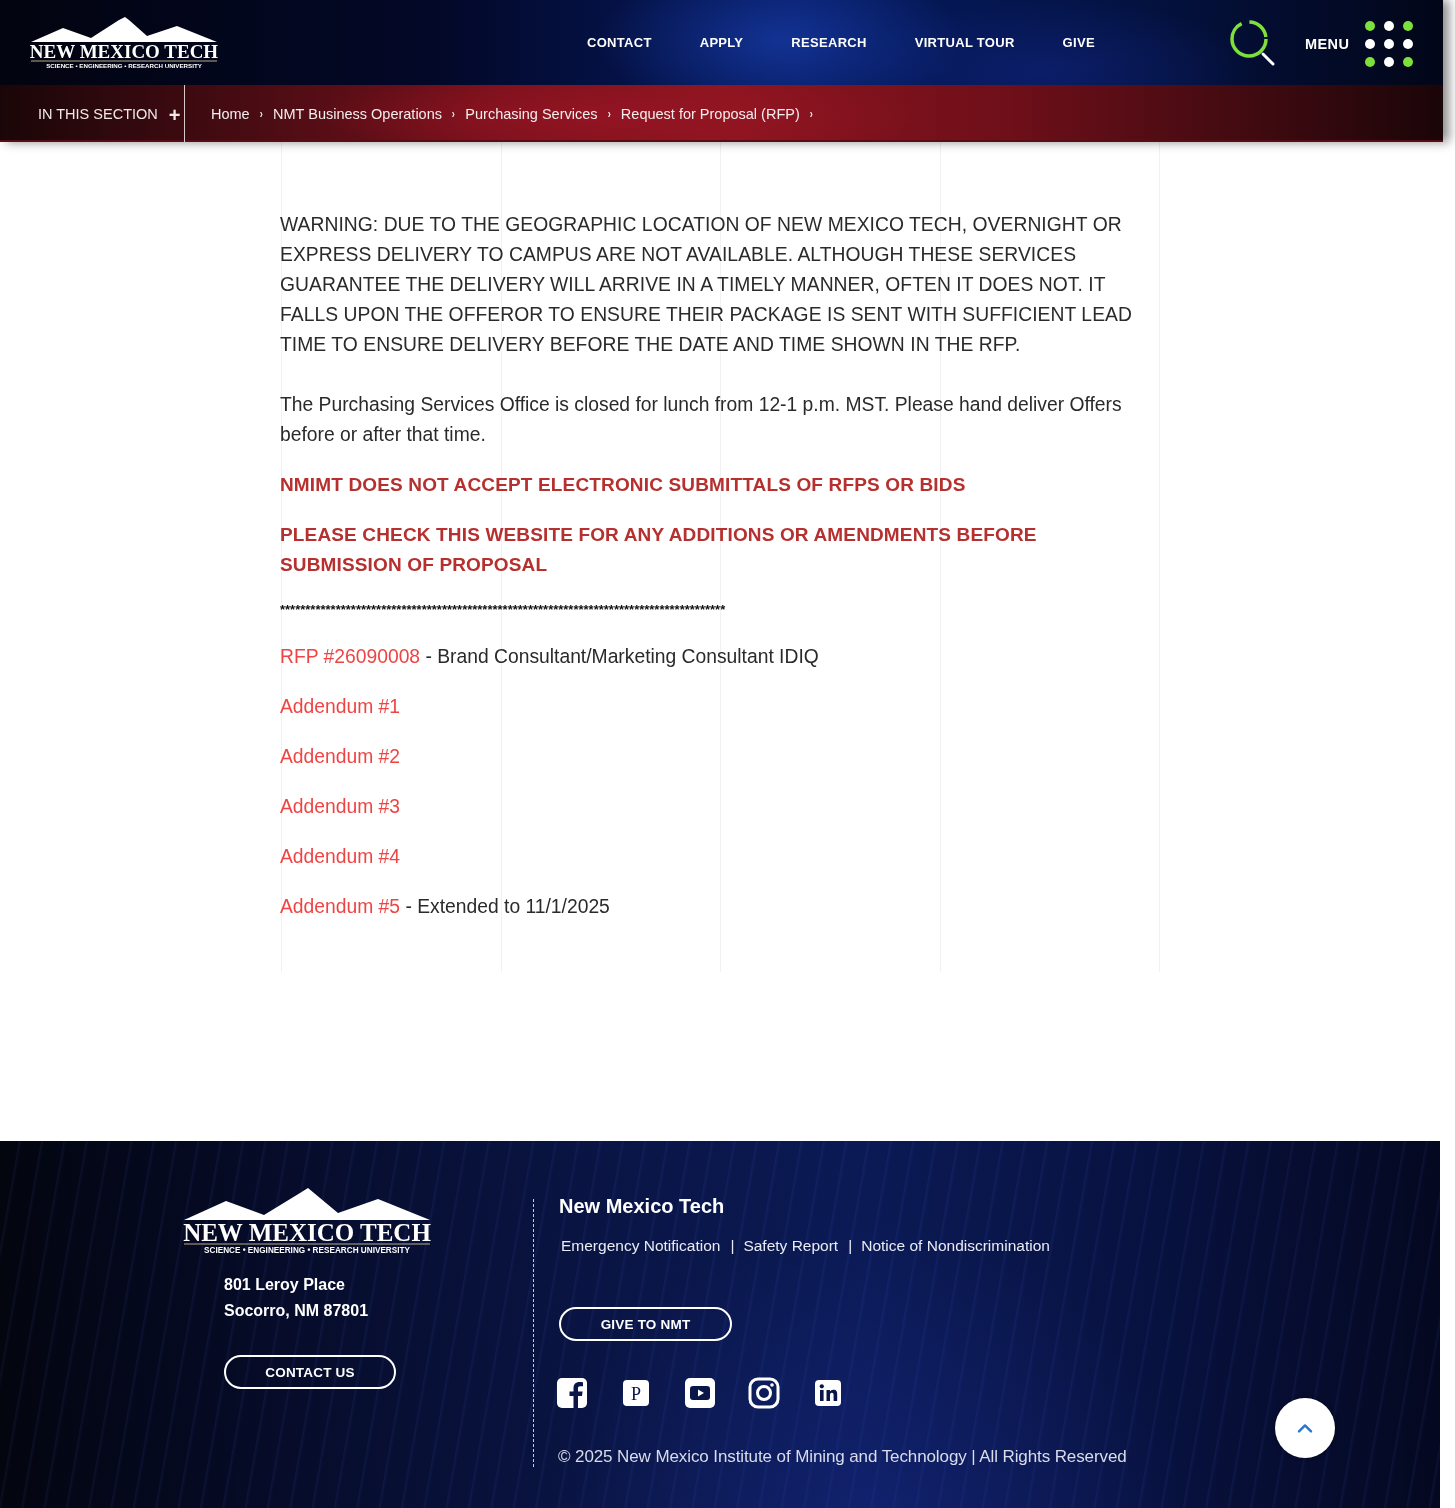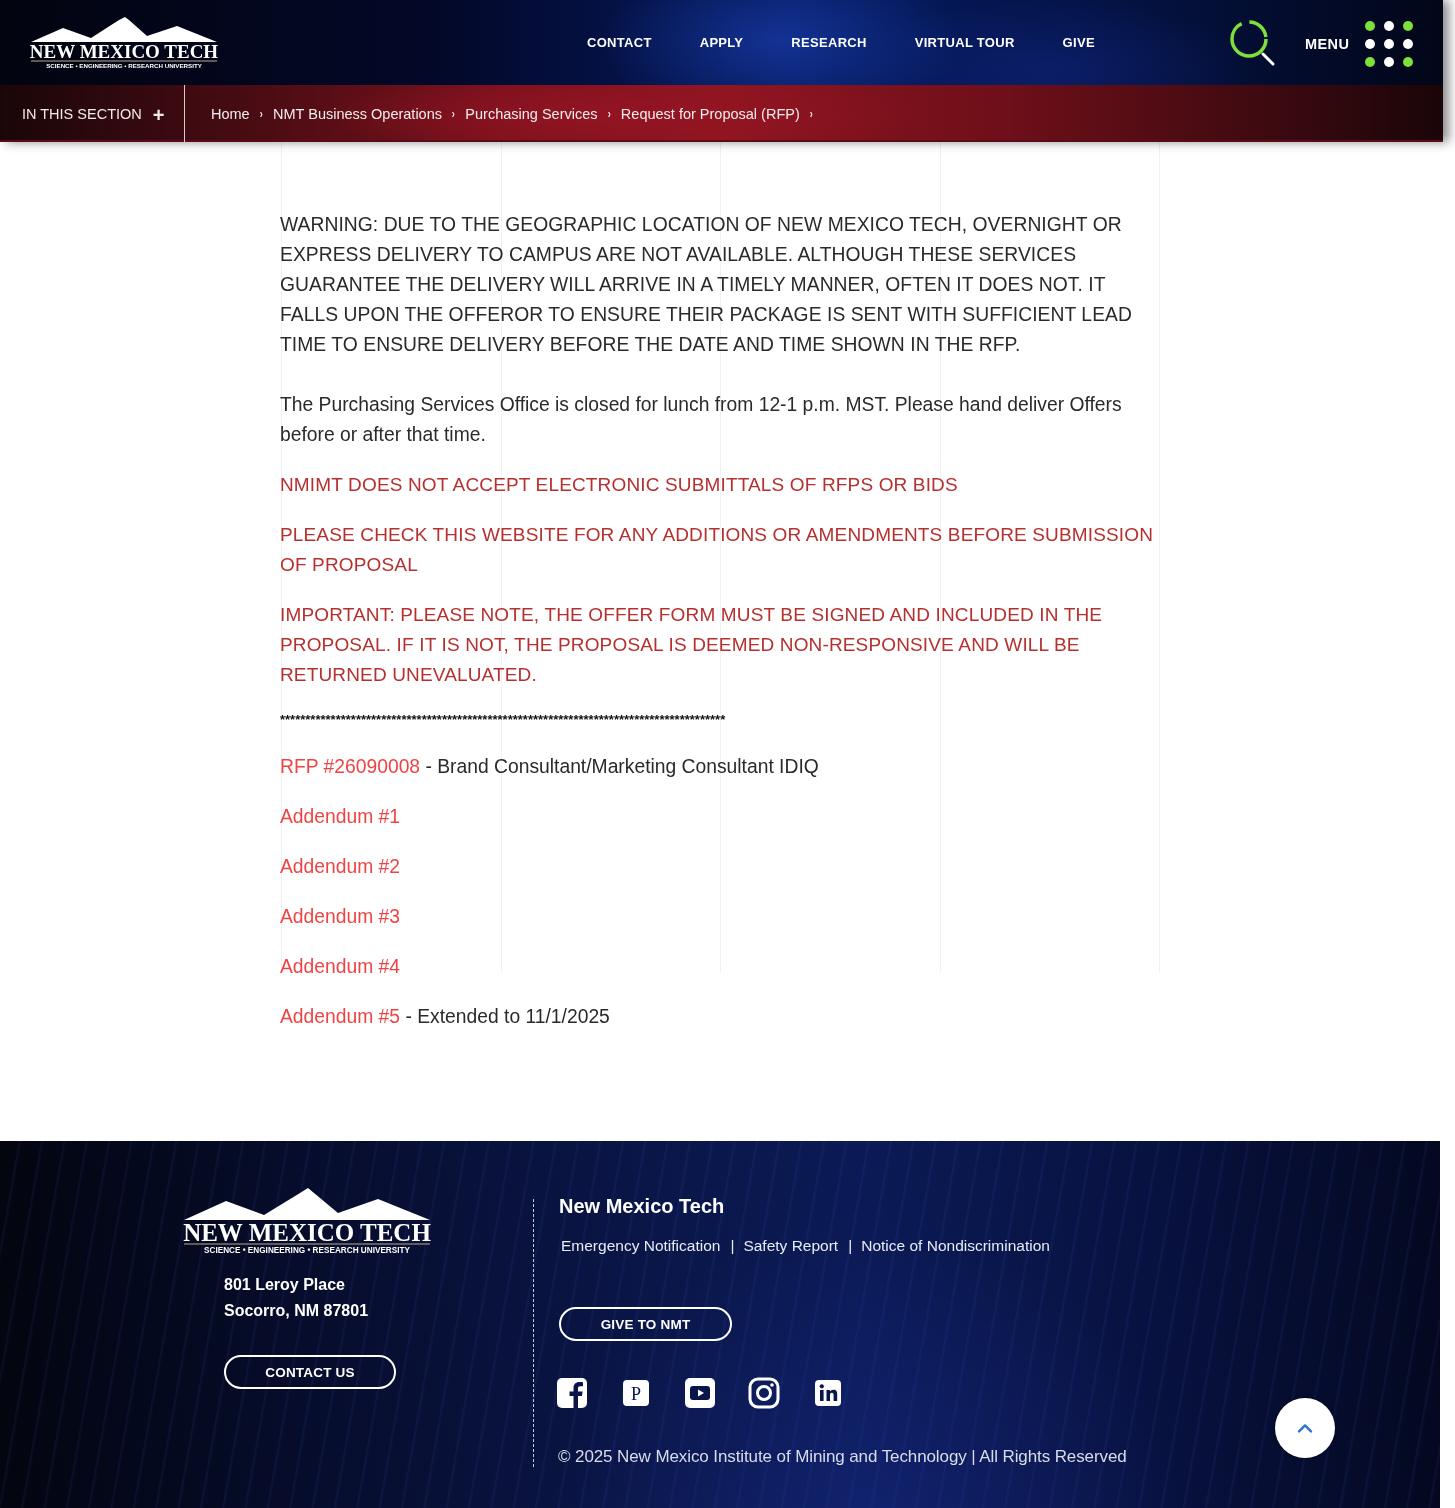--- a/index.html
+++ b/index.html
@@ -38,38 +38,38 @@
 
   .sectionbar {
     position: absolute; left: 0; top: 85px; width: 1443px; height: 57px;
     background:
       radial-gradient(ellipse 400px 60px at 620px 30px, rgba(150,20,35,0.85), rgba(0,0,0,0) 75%),
       linear-gradient(90deg, #1a0608 0%, #3a0a10 12%, #7a111c 35%, #8d1520 50%, #6e0f19 70%, #3d0a10 88%, #1a0508 100%);
     border-bottom: 2px solid #5a0c14;
   }
   .in-section {
     position: absolute; left: 0; top: 0; width: 185px; height: 57px;
-    display: flex; align-items: center; padding-left: 22px;
+    display: flex; align-items: center; padding-left: 38px;
     color: #f1e8e8; font-size: 14.5px; cursor: pointer;
     border-right: 1px solid #d9c9c9;
   }
   .in-section .plus { margin-left: 11px; font-size: 20px; font-weight: bold; line-height: 1; margin-top: 2px; }
   .breadcrumb { position: absolute; left: 211px; top: 0; height: 57px; display: flex; align-items: center; }
   .crumb { color: #f4eded; font-size: 14.5px; text-decoration: none; }
   .chev { color: #f4eded; font-size: 13px; margin: 0 10px 0 9px; font-weight: bold; transform: scaleX(0.7); display: inline-block; }
 
   
   .content-area { position: absolute; left: 0; top: 142px; width: 1455px; height: 999px; background: #ffffff; }
   .guide { position: absolute; top: 0; width: 1px; height: 830px; background: #f1f1f1; }
 
   .content { position: absolute; left: 280px; top: 210px; width: 880px; color: #2a2a2a; }
   .content p { font-size: 19.3px; line-height: 30px; margin: 0; }
   .warning { letter-spacing: 0.05px; }
   .p-gap { margin-top: 30px !important; }
-  .red { color: #b5302e; font-weight: normal; font-size: 19px !important; letter-spacing: 0.15px; }
+  .red { color: #b5302e; font-weight: bold; font-size: 19px !important; letter-spacing: 0.15px; }
   .red-gap { margin-top: 20px !important; }
   .stars { font-size: 13px !important; font-weight: bold; color: #111; letter-spacing: 0; line-height: 16px !important; margin-top: 22px !important; white-space: nowrap; overflow: hidden; width: 672px; }
   .link { color: #ef4444; text-decoration: none; cursor: pointer; }
   .list-p { margin-top: 20px !important; }
 
   
   .footer {
     position: absolute; left: 0; top: 1141px; width: 1440px; height: 367px;
     background:
       radial-gradient(circle at 870px 400px, rgba(30,50,160,0.35) 0, rgba(30,50,160,0.0) 320px),
@@ -171,21 +171,20 @@
   <div class="guide" style="left:720px"></div>
   <div class="guide" style="left:940px"></div>
   <div class="guide" style="left:1159px"></div>
 </main>
 
 <section class="content">
   <p class="warning">WARNING:  DUE TO THE GEOGRAPHIC LOCATION OF NEW MEXICO TECH, OVERNIGHT OR EXPRESS DELIVERY TO CAMPUS ARE NOT AVAILABLE.  ALTHOUGH THESE SERVICES GUARANTEE THE DELIVERY WILL ARRIVE IN A TIMELY MANNER, OFTEN IT DOES NOT.  IT FALLS UPON THE OFFEROR TO ENSURE THEIR PACKAGE IS SENT WITH SUFFICIENT LEAD TIME TO ENSURE DELIVERY BEFORE THE DATE AND TIME SHOWN IN THE RFP.</p>
   <p class="p-gap">The Purchasing Services Office is closed for lunch from 12-1 p.m. MST.  Please hand deliver Offers before or after that time.</p>
   <p class="red red-gap">NMIMT DOES NOT ACCEPT ELECTRONIC SUBMITTALS OF RFPS OR BIDS</p>
   <p class="red red-gap">PLEASE CHECK THIS WEBSITE FOR ANY ADDITIONS OR AMENDMENTS BEFORE SUBMISSION OF PROPOSAL</p>
-  <p class="red red-gap">IMPORTANT: PLEASE NOTE, THE OFFER FORM MUST BE SIGNED AND INCLUDED IN THE PROPOSAL.  IF IT IS NOT, THE PROPOSAL IS DEEMED NON-RESPONSIVE AND WILL BE RETURNED UNEVALUATED.</p>
   <p class="stars">****************************************************************************************</p>
 
   <p class="list-p" style="margin-top:24px !important">
     <a class="link">RFP #26090008</a><span> - Brand Consultant/Marketing Consultant IDIQ</span>
   </p>
   <p class="list-p">
     <a class="link">Addendum #1</a><span></span>
   </p>
   <p class="list-p">
     <a class="link">Addendum #2</a><span></span>

